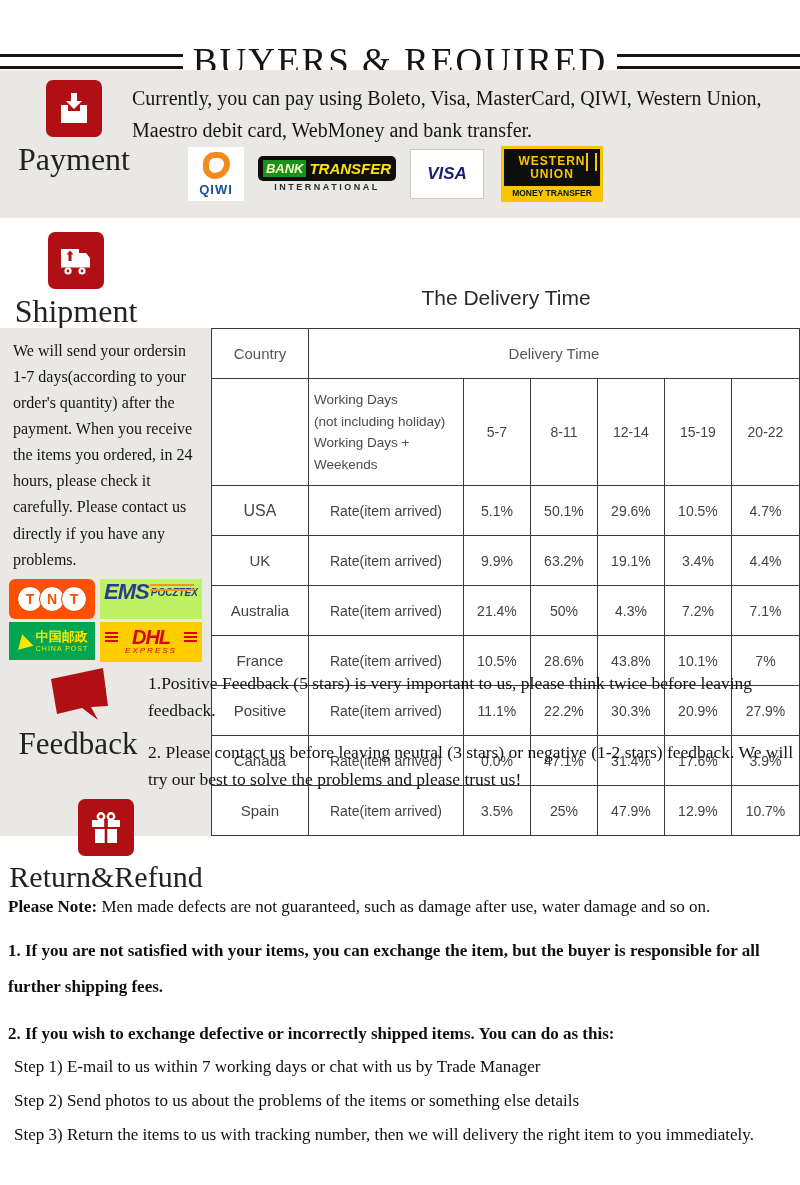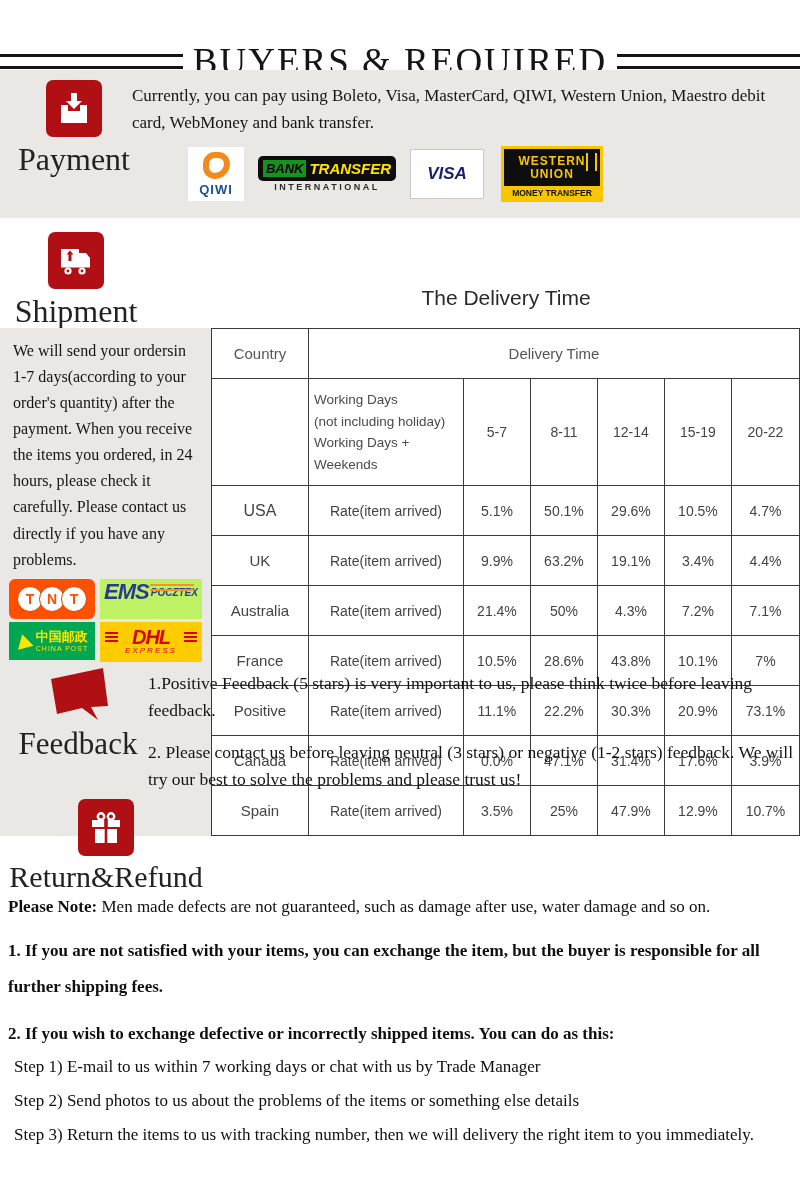--- a/index.html
+++ b/index.html
@@ -10,30 +10,30 @@
   
   .hdr{position:absolute;top:36px;left:0;width:800px;height:50px;display:flex;align-items:center;}
   .hdr-rule{flex:1;height:9px;border-top:3px solid #151515;border-bottom:3px solid #151515;}
   .hdr-title{margin:0 10px;font-size:37px;letter-spacing:2px;color:#151515;white-space:nowrap;}
   
   .pay-panel{position:absolute;top:70px;left:0;width:800px;height:148px;background:#e9e8e5;}
   .icon-col{position:absolute;display:flex;flex-direction:column;align-items:center;}
   .red-icon{width:56px;height:57px;background:#b01014;border-radius:7px;display:flex;align-items:center;justify-content:center;}
   .sec-label{font-size:32px;color:#222;margin-top:4px;white-space:nowrap;}
   .pay-icon-col{left:18px;top:10px;width:112px;}
-  .pay-desc{position:absolute;left:132px;top:12px;width:652px;font-size:17px;line-height:1.6;color:#141414;}
+  .pay-desc{position:absolute;left:132px;top:12px;width:652px;font-size:20px;line-height:1.6;color:#141414;}
   .pay-logos{position:absolute;left:188px;top:76px;display:flex;align-items:center;gap:17px;}
   
   .qiwi{width:56px;height:54px;background:#fff;display:flex;flex-direction:column;align-items:center;justify-content:center;}
   .qiwi-ring{width:15px;height:15px;border:6px solid #f28a1e;border-radius:50% 50% 65% 50%;}
   .qiwi-txt{font-family:"Liberation Sans",sans-serif;font-weight:bold;font-size:13px;color:#1b4f9c;margin-top:3px;letter-spacing:1px;}
   
   .bt{width:132px;display:flex;flex-direction:column;align-items:center;}
   .bt-box{background:#0d0d0d;border-radius:5px;padding:4px 5px;display:flex;align-items:center;gap:3px;}
-  .bt-bank{background:#17921c;color:#000000;font-family:"Liberation Sans",sans-serif;font-style:italic;font-weight:bold;font-size:13px;padding:1px 3px;}
+  .bt-bank{background:#17921c;color:#fef9c3;font-family:"Liberation Sans",sans-serif;font-style:italic;font-weight:bold;font-size:13px;padding:1px 3px;}
   .bt-transfer{color:#ffe400;font-family:"Liberation Sans",sans-serif;font-style:italic;font-weight:bold;font-size:15px;}
   .bt-intl{font-family:"Liberation Sans",sans-serif;font-weight:bold;font-size:9px;letter-spacing:2.5px;color:#2b2b2b;margin-top:1px;}
   
   .visa{width:72px;height:48px;background:#fff;border:1px solid #c9c9c9;display:flex;}
   .visa-top{height:15px;background:#1a1f71;}
   .visa-mid{flex:1;display:flex;align-items:center;justify-content:center;font-family:"Liberation Sans",sans-serif;font-style:italic;font-weight:bold;font-size:17px;color:#1a1f71;}
   .visa-bot{height:9px;background:#f7a600;}
   
   .wu{width:102px;height:56px;background:#f7c600;padding:3px;box-sizing:border-box;display:flex;flex-direction:column;}
   .wu-black{flex:1;background:#0e0e0e;display:flex;flex-direction:column;align-items:center;justify-content:center;position:relative;}
@@ -258,21 +258,21 @@
       <td>10.1%</td>
       <td>7%</td>
     </tr>
     <tr class="c-row">
       <td class="country-cell">Positive</td>
       <td>Rate(item arrived)</td>
       <td>11.1%</td>
       <td>22.2%</td>
       <td>30.3%</td>
       <td>20.9%</td>
-      <td>73.1%</td>
+      <td>27.9%</td>
     </tr>
     <tr class="c-row">
       <td class="country-cell">Canada</td>
       <td>Rate(item arrived)</td>
       <td>0.0%</td>
       <td>47.1%</td>
       <td>31.4%</td>
       <td>17.6%</td>
       <td>3.9%</td>
     </tr>

